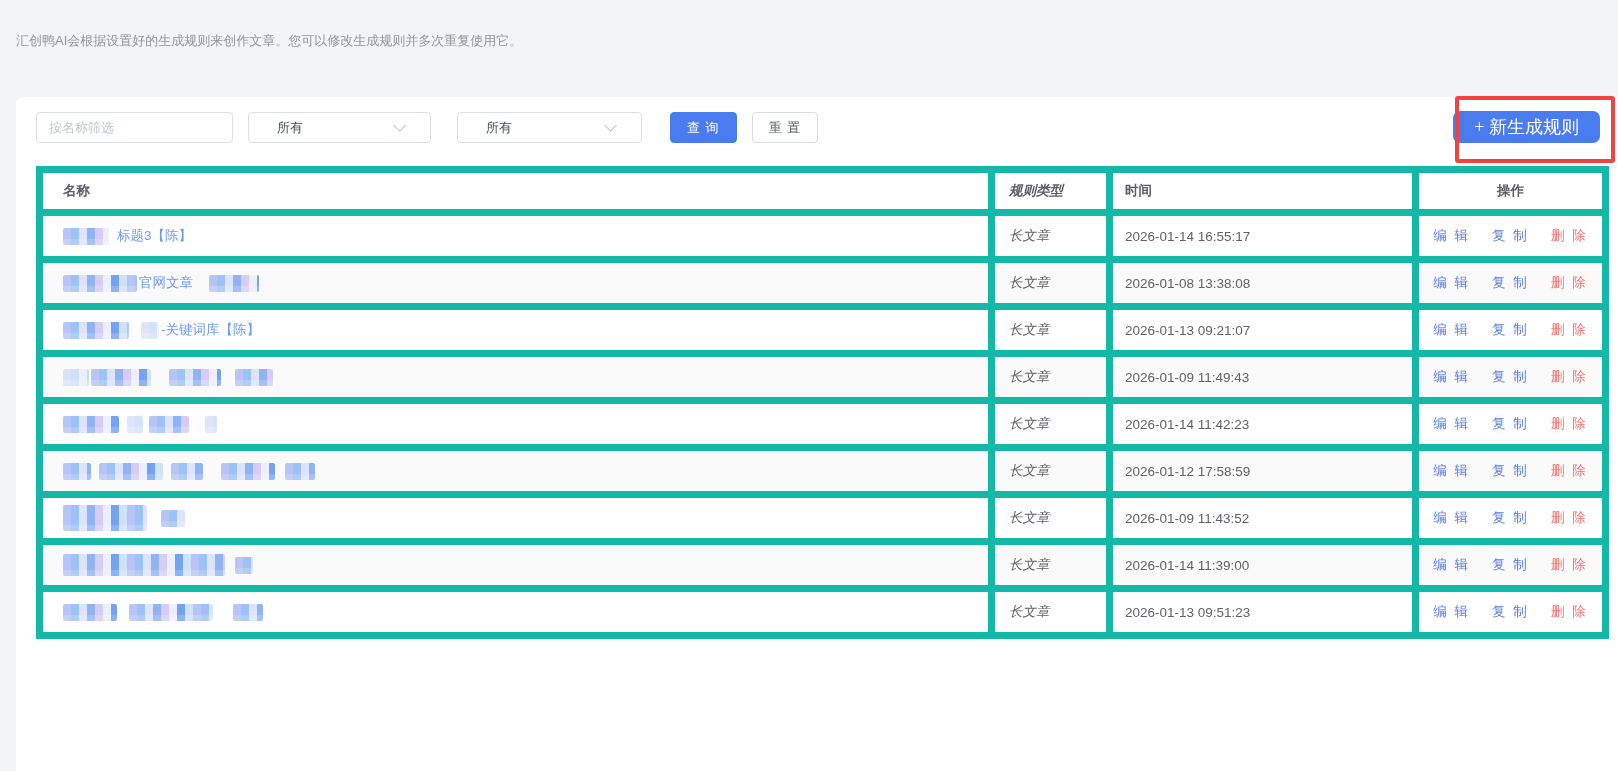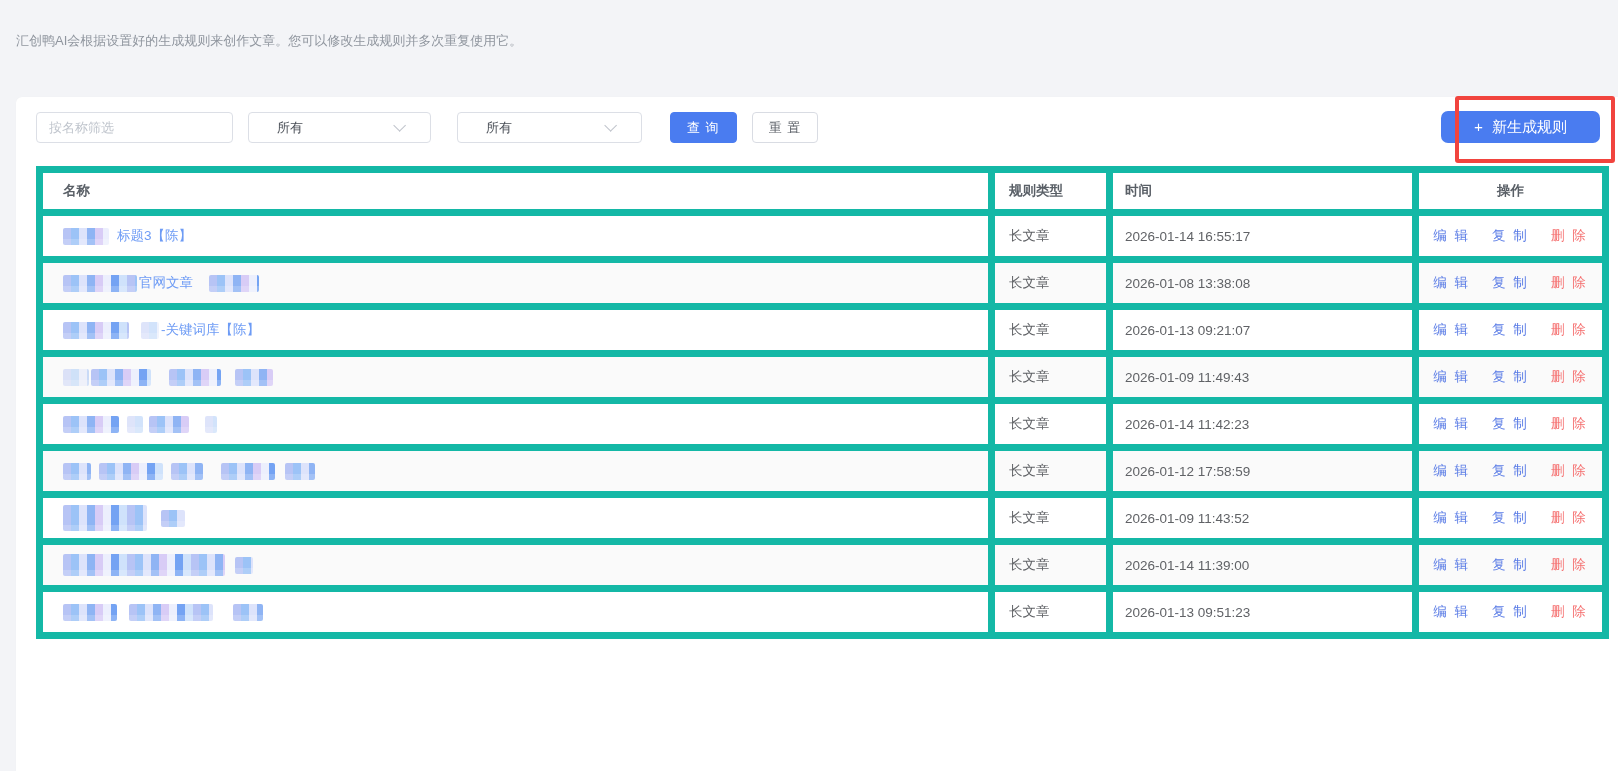--- a/index.html
+++ b/index.html
@@ -39,41 +39,41 @@
   .chevron { width:9px; height:9px; border-right:1.5px solid #c0c4cc; border-bottom:1.5px solid #c0c4cc; transform:rotate(45deg) translateY(-3px); }
   .btn {
     height:31px; border-radius:4px; font-size:13px; padding:0 16px;
     display:inline-flex; align-items:center; justify-content:center;
     cursor:pointer; border:1px solid transparent; font-family:inherit;
   }
   .btn-primary { background:#4a7cf0; color:#fff; border-color:#4a7cf0; margin-right:15px; letter-spacing:1px; }
   .btn-plain { background:#fff; color:#5a5f66; border-color:#d9dce3; letter-spacing:1px; }
   .btn-new {
     position:absolute; top:14px; right:18px; height:32px;
-    background:#4a7cf0; color:#fff; border-radius:7px; font-size:15px;
-    padding:0 33px; display:inline-flex; align-items:center; cursor:pointer; border:none; font-family:Liberation Mono, monospace;
+    background:#4a7cf0; color:#fff; border-radius:7px; font-size:18px;
+    padding:0 21px; display:inline-flex; align-items:center; cursor:pointer; border:none; font-family:Liberation Serif, serif;
   }
 
   
   .rule-table {
     position:absolute; left:20px; top:69px; width:1566px;
     border-collapse:collapse; table-layout:fixed; font-size:13.5px;
   }
   .rule-table col.c-name { width:952px; }
   .rule-table col.c-type { width:118px; }
   .rule-table col.c-time { width:306px; }
   .rule-table col.c-act  { width:190px; }
   .rule-table th, .rule-table td {
     border:7px solid #14b8a6; overflow:hidden; white-space:nowrap;
   }
   .rule-table th { height:43px; color:#595f66; font-weight:700; text-align:left; background:#fff; }
   .rule-table td { height:47px; color:#606266; background:#fff; }
   .rule-table tr:nth-child(even) td { background:#fafafa; }
   .th-name, .td-name { padding-left:20px; }
-  .th-type, .td-type { padding-left:14px; }
+  .th-type, .td-type { padding-left:14px;font-style:italic; }
   .th-time, .td-time { padding-left:12px; }
   .th-act, .td-act { text-align:center; }
   .name-link { color:#6d9bf5; text-decoration:none; cursor:pointer; }
   .act-link { text-decoration:none; cursor:pointer; margin:0 11px; letter-spacing:2px; }
   .act-blue { color:#5a7ce6; }
   .act-red { color:#f56c6c; }
 
   
   .blur {
     display:inline-block; vertical-align:middle; height:17px; border-radius:2px;

